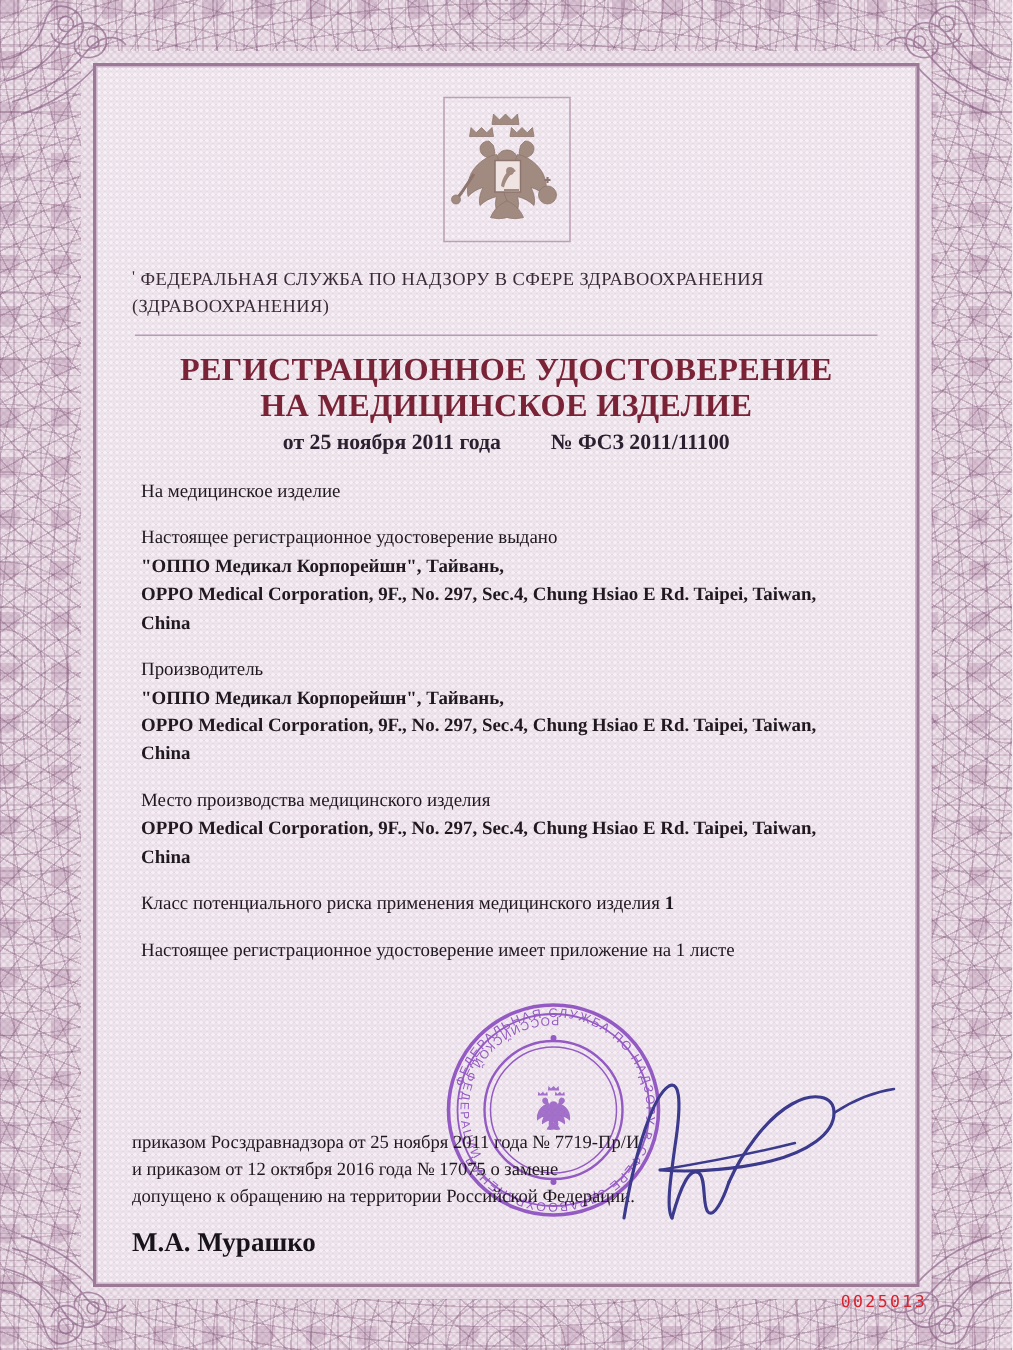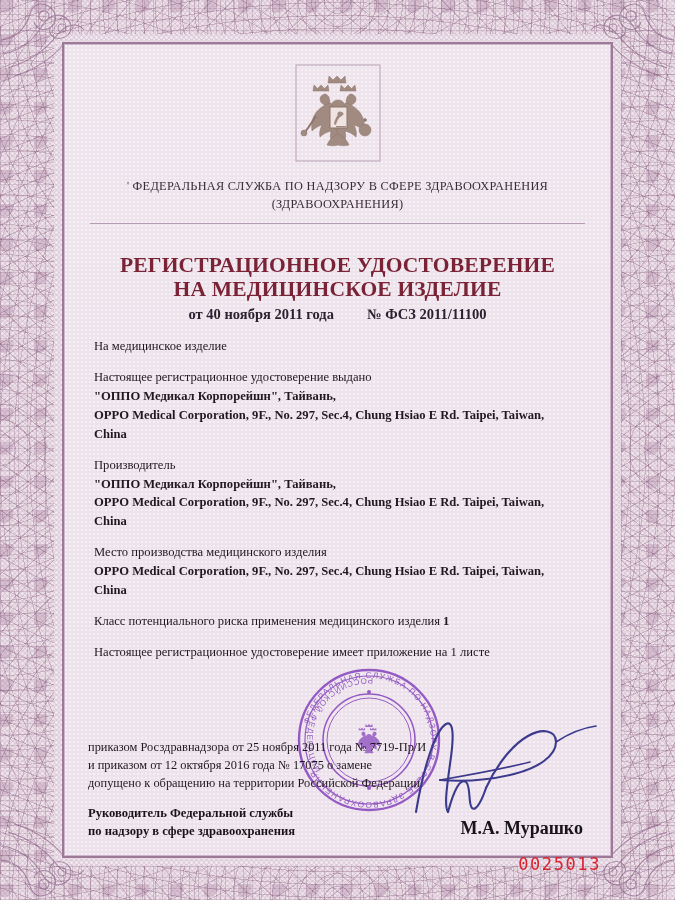--- a/index.html
+++ b/index.html
@@ -85,37 +85,36 @@
     box-sizing:border-box;
   }
 
   .emblem-wrap{
     display:flex;justify-content:center;align-items:flex-start;
     height:112px;margin-top:4px;
   }
   .emblem{width:96px;height:104px;display:block;}
 
   .agency{
-    text-align:center;
     font-size:12.3px;
     letter-spacing:.3px;
     color:#3a2b38;
     line-height:1.45;
     margin-top:4px;
   }
   .agency .lead-mark{font-size:11px;vertical-align:top;}
 
   .rule{
     height:1px;background:#b79cb4;
     margin:9px 2px 0 2px;
   }
 
   .doc-title{
     text-align:center;
-    margin-top:29px;
+    margin-top:10px;
     color:#7a2336;
     font-weight:bold;
     font-size:21.5px;
     line-height:1.13;
     letter-spacing:.2px;
   }
   .doc-number-line{
     text-align:center;
     margin-top:5px;
     color:#2b2030;
@@ -167,24 +166,24 @@
   }
   .signature{
     position:absolute;
     left:318px;bottom:20px;
     width:230px;height:108px;
     z-index:4;pointer-events:none;
   }
 
   .serial{
     position:absolute;
-    right:74px;bottom:26px;
+    right:57px;bottom:26px;
     color:#d9232e;
     font-family:"DejaVu Sans Mono", monospace;
-    font-size:17px;
+    font-size:11px;
     letter-spacing:1.6px;
     z-index:5;
   }
 </style>
 </head>
 <body>
 
 <div class="certificate">
 
   <div class="border-ornament"></div>
@@ -276,21 +275,21 @@
 
       <div class="rule"></div>
 
       <div class="doc-title">
         <div>РЕГИСТРАЦИОННОЕ УДОСТОВЕРЕНИЕ</div>
         <div>НА МЕДИЦИНСКОЕ ИЗДЕЛИЕ</div>
       </div>
 
       <div class="doc-number-line">
         <span>от</span>
-        <span>40 ноября 2011 года</span>
+        <span>25 ноября 2011 года</span>
         <span class="gap"></span>
         <span>№</span>
         <span>ФСЗ 2011/11100</span>
       </div>
 
       <div class="body">
 
         <div class="block">
           <div class="lbl">На медицинское изделие</div>
         </div>
@@ -372,24 +371,20 @@
           </g>
         </svg>
 
         <div class="order-text">
           <div>приказом Росздравнадзора от 25 ноября 2011 года № 7719-Пр/И</div>
           <div>и приказом от 12 октября 2016 года № 17075 о замене</div>
           <div>допущено к обращению на территории Российской Федерации.</div>
         </div>
 
         <div class="sign-row">
-          <div class="sign-title">
-            <div>Руководитель Федеральной службы</div>
-            <div>по надзору в сфере здравоохранения</div>
-          </div>
           <div class="sign-name">М.А. Мурашко</div>
         </div>
       </div>
 
     </div>
   </div>
 
   <div class="serial">0025013</div>
 </div>
 

